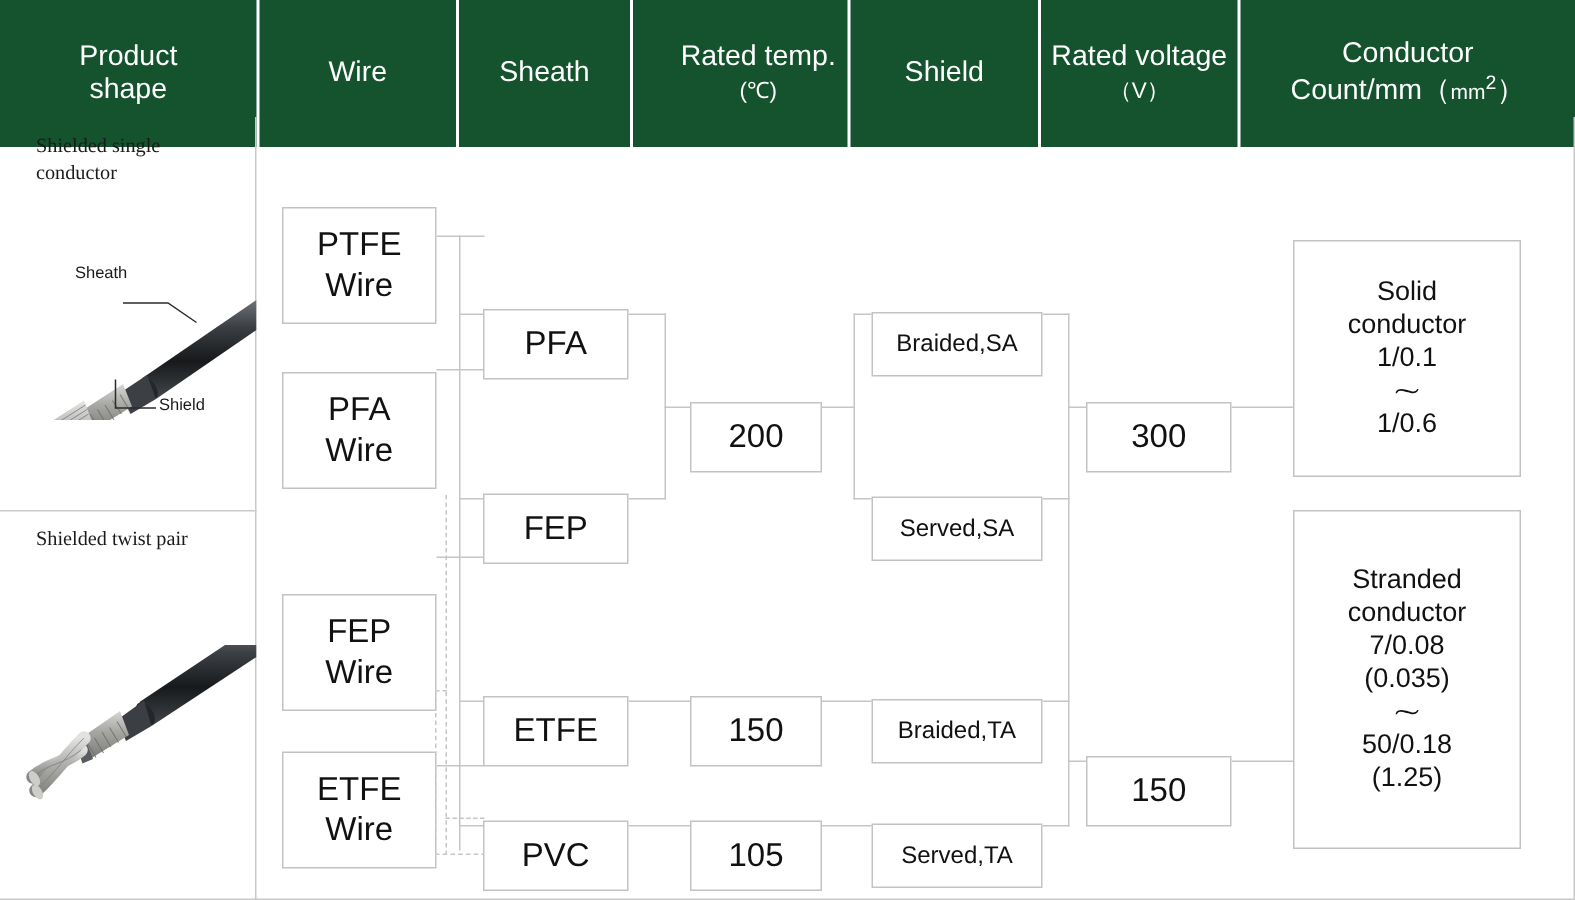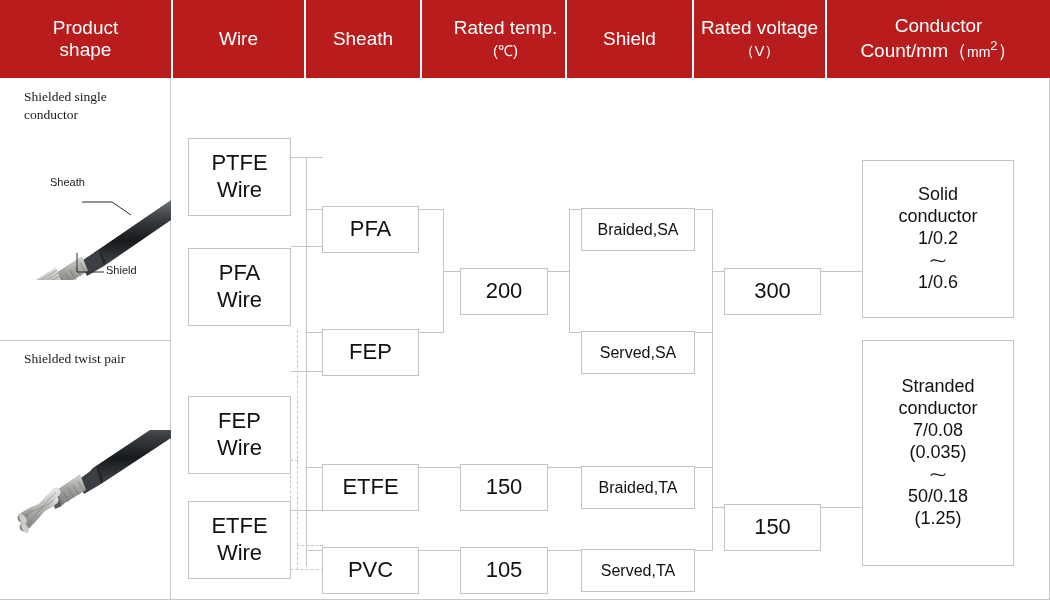--- a/index.html
+++ b/index.html
@@ -18,22 +18,22 @@
     overflow: hidden;
     background: #ffffff;
     box-sizing: border-box;
   }
 
   
   #header {
     position: absolute;
     left: 0; top: 0;
     width: 1050px;
-    height: 78px;
-    background: #b91c1c;
+    height: 98px;
+    background: #14532d;
     display: flex;
   }
   .hcell {
     position: relative;
     display: flex;
     align-items: center;
     justify-content: center;
     text-align: center;
     color: #ffffff;
     font-size: 19px;
@@ -404,21 +404,21 @@
     <span>300</span>
   </div>
   <div class="box b-volt" style="left:724px; top:484px; width:97px; height:47px;">
     <span>150</span>
   </div>
 
   <div class="box b-cond" style="left:862px; top:140px; width:152px; height:158px;">
     <div>
       <span>Solid</span><br>
       <span>conductor</span><br>
-      <span>1/0.2</span><br>
+      <span>1/0.1</span><br>
       <span class="wave">⁓</span><br>
       <span>1/0.6</span>
     </div>
   </div>
 
   <div class="box b-cond" style="left:862px; top:320px; width:152px; height:226px;">
     <div>
       <span>Stranded</span><br>
       <span>conductor</span><br>
       <span>7/0.08</span><br>

